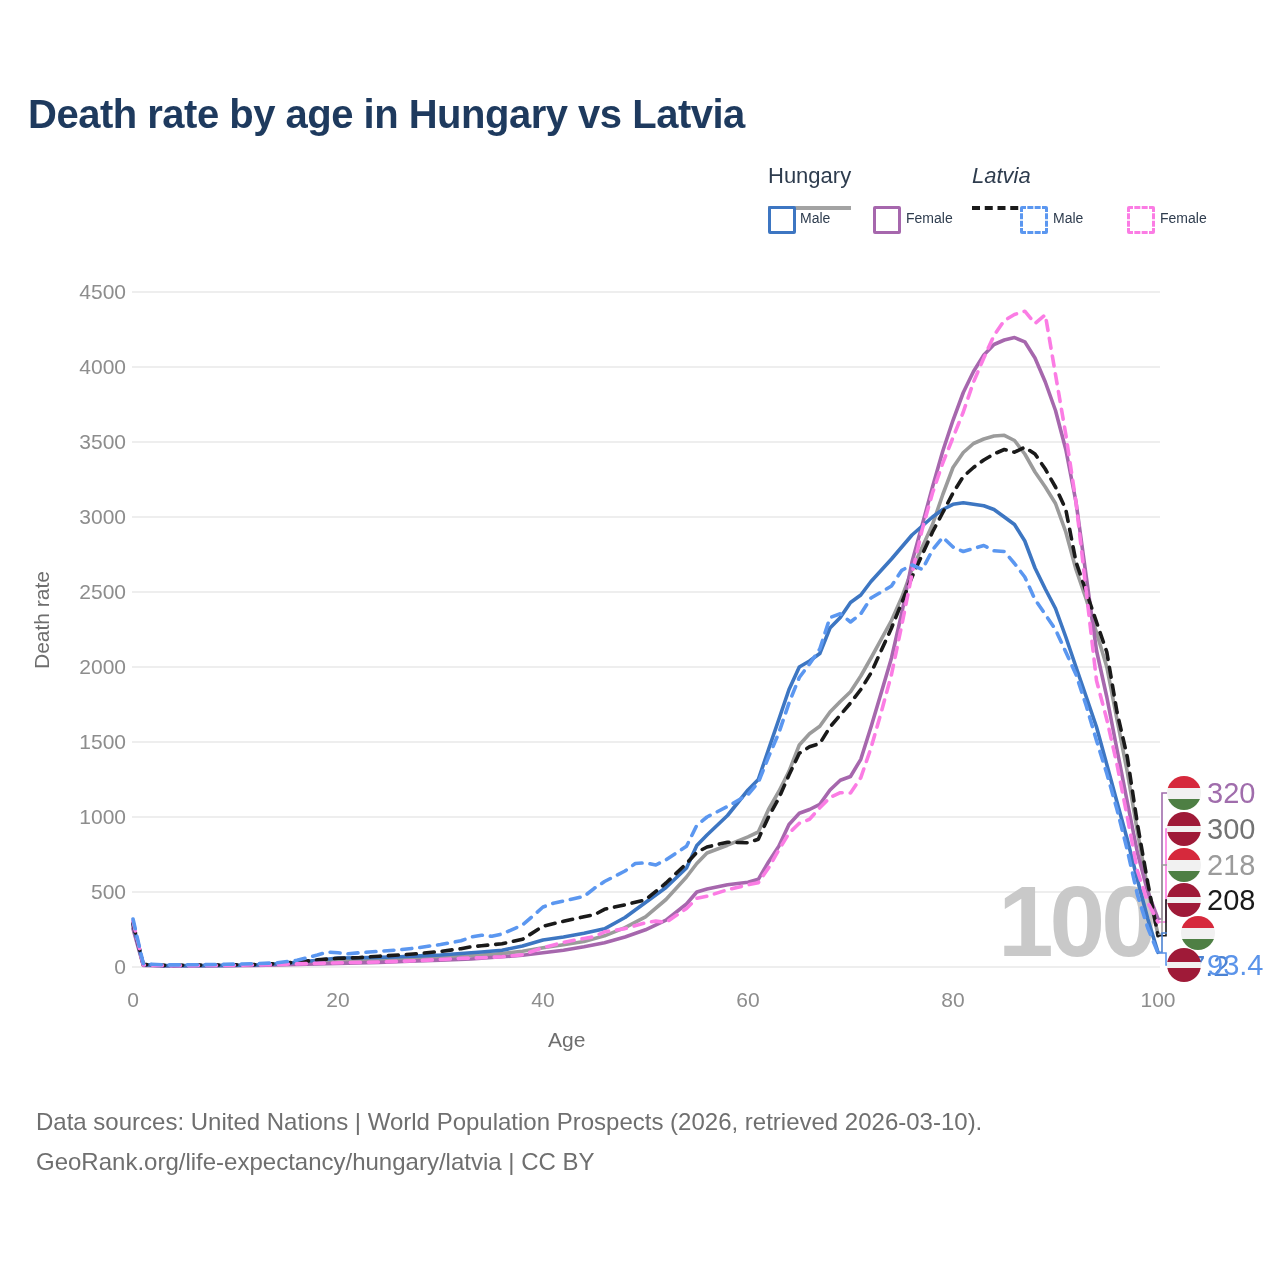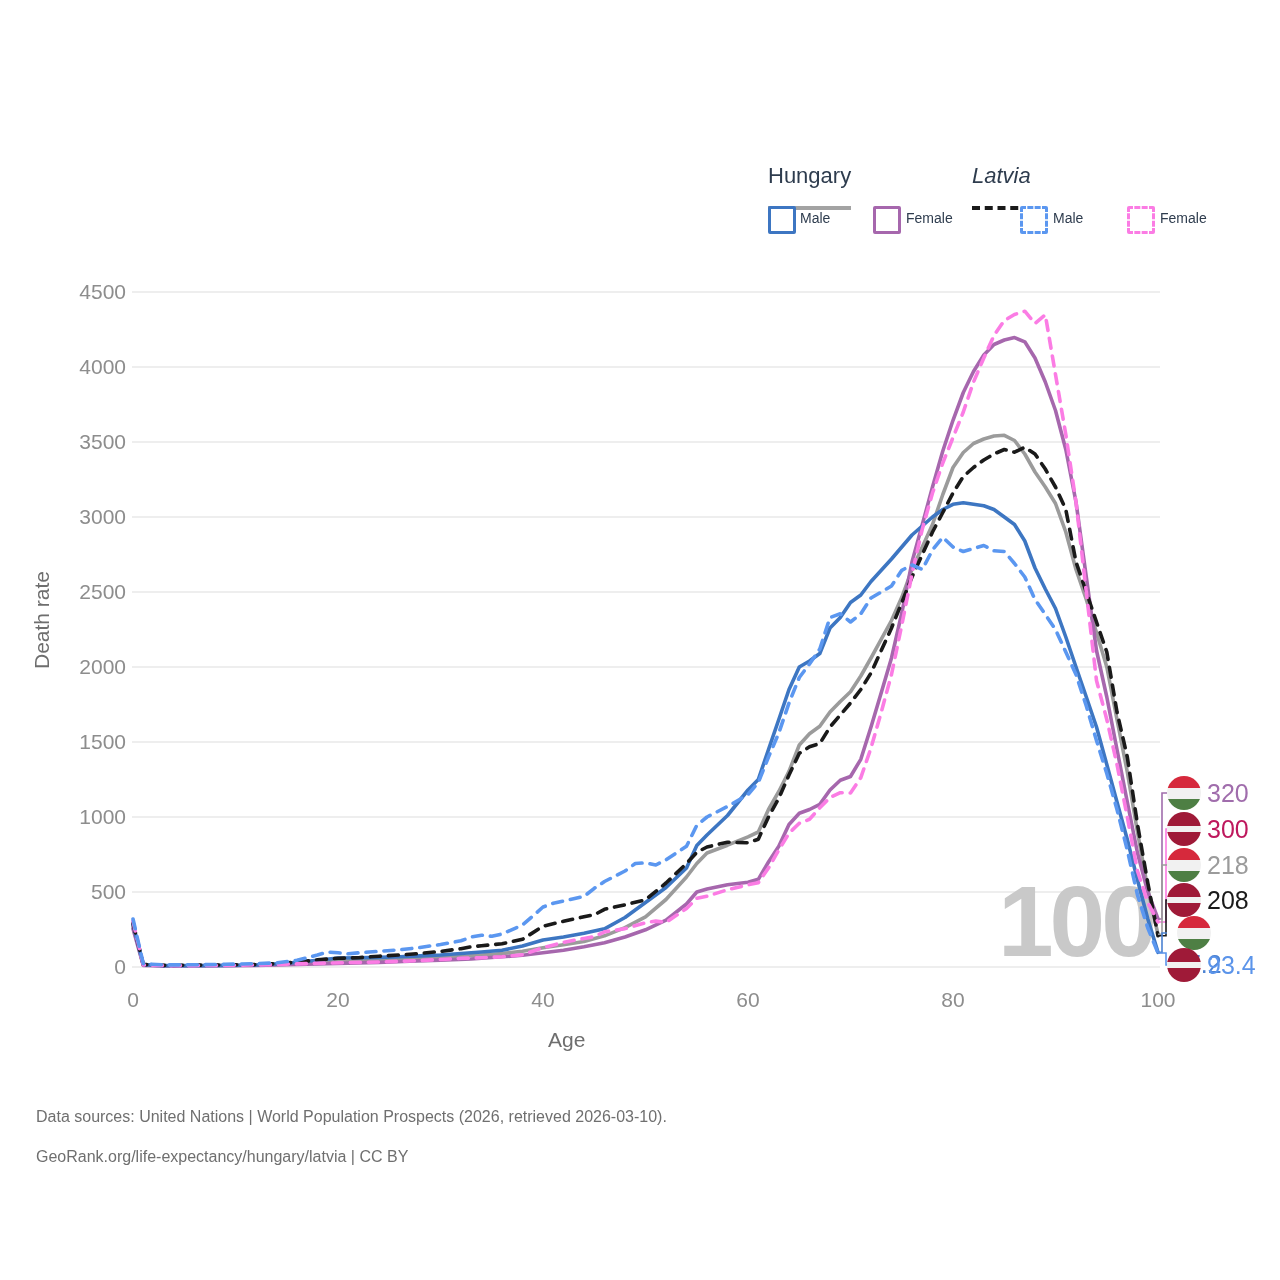--- a/index.html
+++ b/index.html
@@ -17,36 +17,37 @@
   .layer{position:absolute;left:0;top:0;width:1280px;height:1280px;}
   .watermark{position:absolute;left:998px;top:864px;font-size:100px;font-weight:bold;
              color:#c9c9c9;letter-spacing:-4px;}
   .ytick{position:absolute;width:90px;text-align:right;font-size:21px;color:#8d8d8d;}
   .xtick{position:absolute;width:80px;text-align:center;font-size:21px;color:#8d8d8d;}
   .axis-title{position:absolute;font-size:21px;color:#6e6e6e;}
   .axis-title.x{left:548px;top:1028px;width:200px;text-align:left;}
   .axis-title.y{left:-18px;top:608px;width:120px;text-align:center;transform:rotate(-90deg);}
   
   .end-label{position:absolute;left:1167px;height:34px;display:flex;align-items:center;}
-  .end-value{font-size:25px;margin-left:6px;white-space:nowrap;}
+  .end-value{font-size:29px;margin-left:6px;white-space:nowrap;}
   .flag{width:34px;height:34px;border-radius:50%;overflow:hidden;display:inline-block;flex:none;}
   .flag i{display:block;}
   .flag.hungary i.s1{height:12px;background:#d6293c;}
   .flag.hungary i.s2{height:11px;background:#f1f1f1;}
   .flag.hungary i.s3{height:11px;background:#4e7f44;}
   .flag.latvia i.s1{height:14px;background:#9f1a38;}
   .flag.latvia i.s2{height:6px;background:#f1f1f1;}
   .flag.latvia i.s3{height:14px;background:#9f1a38;}
-  .footer{position:absolute;left:36px;font-size:16px;color:#6f6f6f;}
+  .footer{position:absolute;left:36px;font-size:24px;color:#6f6f6f;}
 </style>
 </head>
 <body>
 
 <div class="page">
 
+  <div class="title">Death rate by age in Hungary vs Latvia</div>
 
   <div>
     <div class="lg-header hu">Hungary</div>
     <div class="lg-header lv">Latvia</div>
 
     <span class="lbox" style="left:768px;border:3px solid #3d76c2;"></span>
     <span class="llabel" style="left:800px;">Male</span>
 
     <span class="lbox" style="left:873px;border:3px solid #a667ad;"></span>
     <span class="llabel" style="left:906px;">Female</span>
@@ -117,21 +118,21 @@
         <i class="s3"></i>
       </span>
     <span class="end-value" style="color: rgb(160, 109, 172);">320</span>
   </div>
   <div class="end-label" id="el1" style="top: 812px;">
     <span class="flag latvia">
         <i class="s1"></i>
         <i class="s2"></i>
         <i class="s3"></i>
       </span>
-    <span class="end-value" style="color: #be185d;">300</span>
+    <span class="end-value" style="color: #737373;">300</span>
   </div>
   <div class="end-label" id="el2" style="top: 848px;">
     <span class="flag hungary">
         <i class="s1"></i>
         <i class="s2"></i>
         <i class="s3"></i>
       </span>
     <span class="end-value" style="color: rgb(155, 155, 155);">218</span>
   </div>
   <div class="end-label" id="el3" style="top: 883px;">

